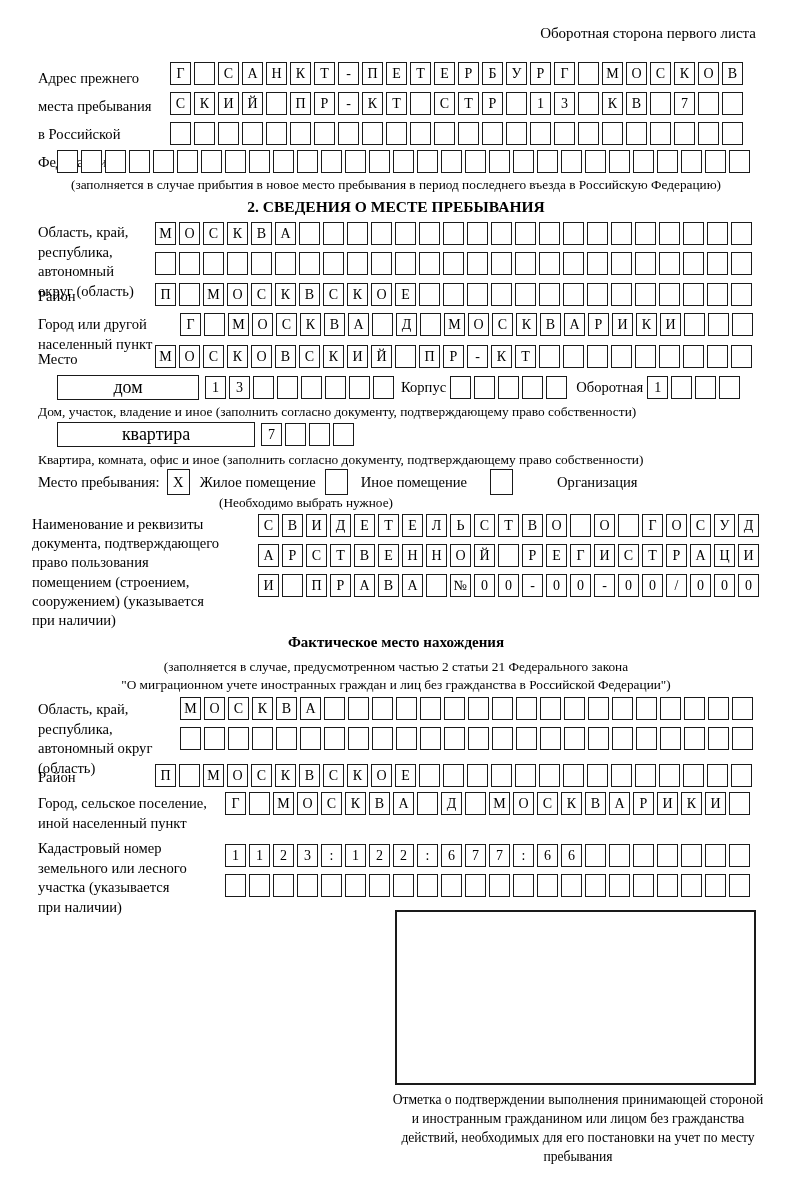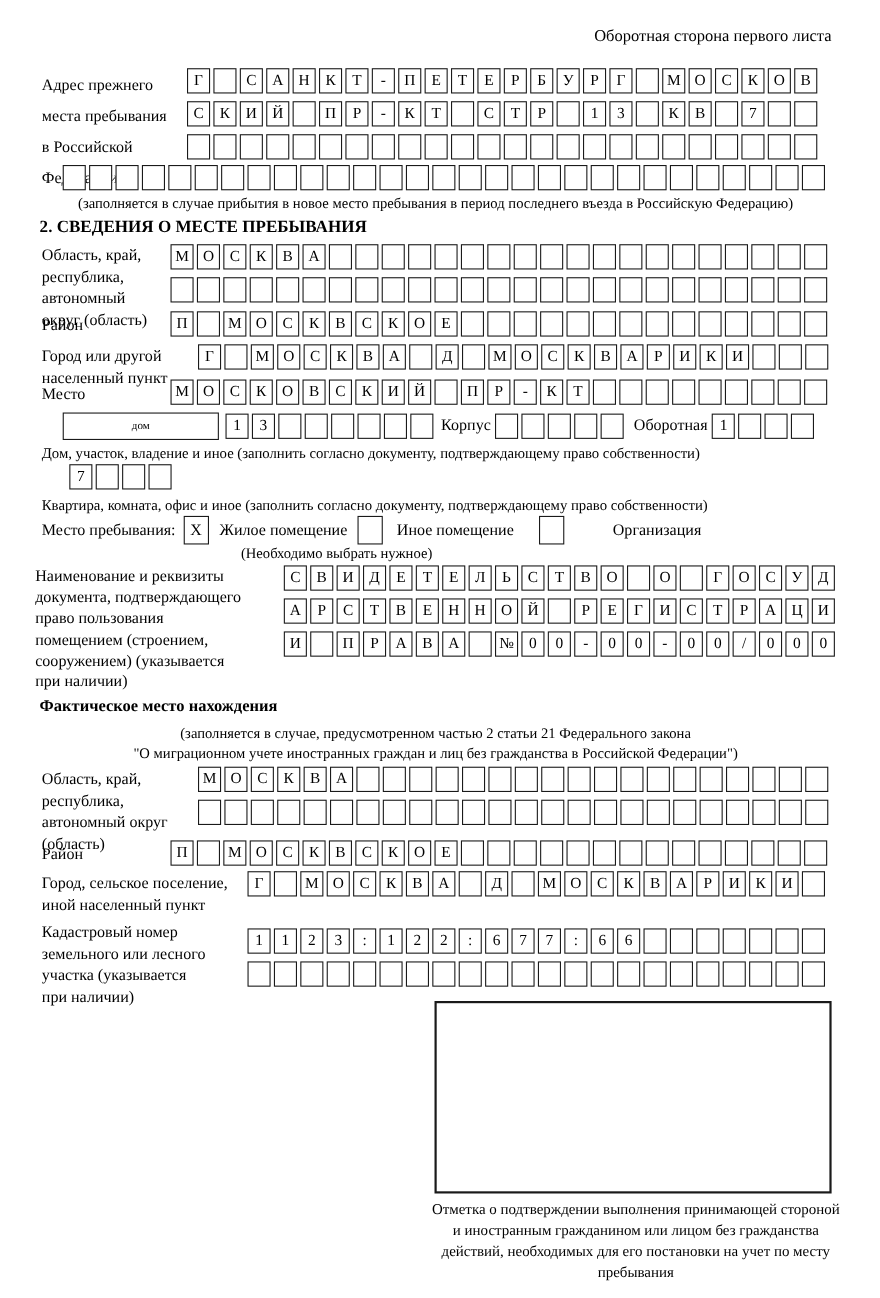--- a/index.html
+++ b/index.html
@@ -7,34 +7,34 @@
   body {
     width:800px; height:1180px; position:relative;
     font-family:"Liberation Serif", serif; color:#000;
     overflow:hidden;
   }
   .abs { position:absolute; }
   .lbl { font-size:14.6px; line-height:19.5px; white-space:pre-line; }
   .lbl.wide-lh { line-height:28px; }
   .note { font-size:13.3px; text-align:center; }
   .note-left { font-size:13.4px; }
-  .sec-title { font-size:15.5px; font-weight:bold; text-align:left; }
+  .sec-title { font-size:15.5px; font-weight:bold; text-align:center; }
   .cells { display:flex; gap:3px; }
   .cells.stack { flex-direction:column; gap:7px; }
   .cells.stack > .cells { gap:3px; }
   .cell {
     width:21px; height:23px; flex:0 0 21px;
     border:1.5px solid #1a1a1a; background:#fff;
     display:flex; align-items:center; justify-content:center;
     font-size:14px; line-height:1;
   }
   .wide-box {
     border:1.5px solid #1a1a1a; height:25px; background:#fff;
     display:flex; align-items:center; justify-content:center;
-    font-size:10px; flex:0 0 auto;
+    font-size:18px; flex:0 0 auto;
   }
   .inline-row { display:flex; align-items:center; }
   .chk {
     width:23px; height:26px; border:1.5px solid #1a1a1a; background:#fff;
     display:flex; align-items:center; justify-content:center;
     font-size:14.5px; flex:0 0 23px;
   }
   .opt-label { font-size:14.6px; white-space:nowrap; }
   .stamp-box { border:2px solid #1a1a1a; background:#fff; }
   .stamp-caption { font-size:13.6px; line-height:19px; text-align:center; }
@@ -335,20 +335,21 @@
   <div class="cells" style="margin-left:4px;">
       <span class="cell">1</span>
       <span class="cell"></span>
       <span class="cell"></span>
       <span class="cell"></span>
     </div>
 </div>
 <div class="abs note-left" style="left:38px; top:404px;">Дом, участок, владение и иное (заполнить согласно документу, подтверждающему право собственности)</div>
 
 <div class="abs inline-row" style="left:57px; top:422px;">
+  <div class="wide-box" style="width:198px;">квартира</div>
   <div class="cells" style="margin-left:6px;">
       <span class="cell">7</span>
       <span class="cell"></span>
       <span class="cell"></span>
       <span class="cell"></span>
     </div>
 </div>
 <div class="abs note-left" style="left:38px; top:452px;">Квартира, комната, офис и иное (заполнить согласно документу, подтверждающему право собственности)</div>
 
 <div class="abs inline-row" style="left:38px; top:469px;">

